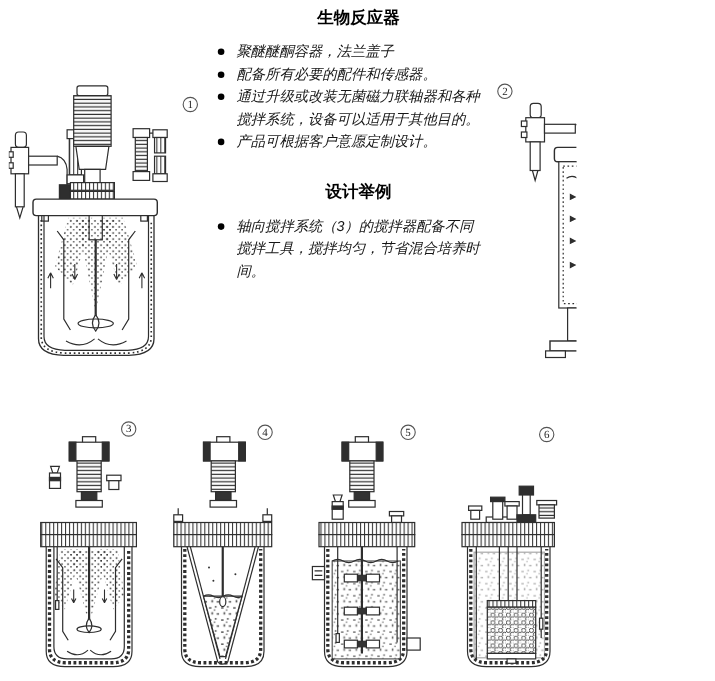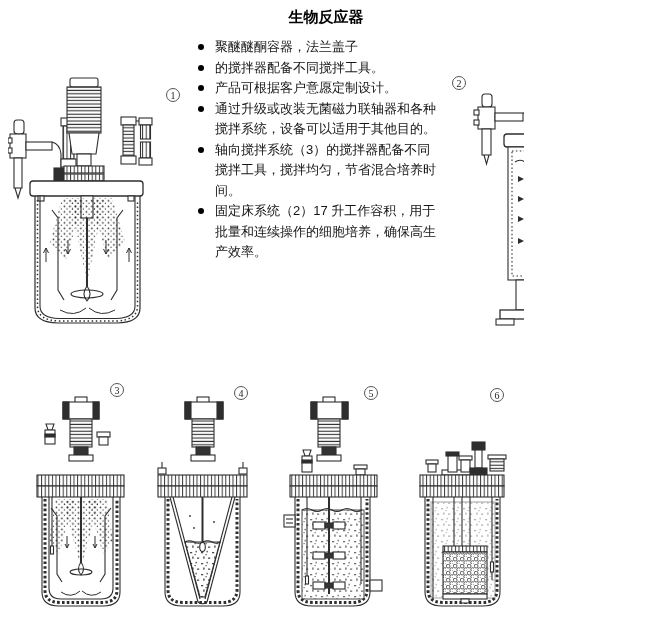--- a/index.html
+++ b/index.html
@@ -4,21 +4,21 @@
 <style>
   html,body{margin:0;padding:0;background:#fff;}
   .page{position:relative;width:524px;height:619px;background:#ffffff;overflow:hidden;
         font-family:"Liberation Sans",sans-serif;color:#111;}
   .text-col{position:absolute;left:193px;top:6px;width:266px;}
   .sec-title{font-size:15px;line-height:22px;font-weight:bold;text-align:center;color:#000;margin:0 0 9px 0;}
   .sec-title2{font-size:15px;line-height:22px;font-weight:bold;text-align:center;color:#000;margin:24px 0 10px 0;}
   ul.blist{list-style:none;margin:0;padding:0;}
   ul.blist li{display:flex;align-items:flex-start;font-size:13px;line-height:20.5px;color:#151515;}
   .dot{flex:none;width:6px;height:6px;border-radius:50%;background:#000;margin:7px 11px 0 5px;}
-  .txt{width:222px;}
+  .txt{width:222px;font-style:italic;}
   svg.fig{position:absolute;}
   .figlabel{position:absolute;width:14px;height:14px;border:1px solid #555;border-radius:50%;
             display:flex;align-items:center;justify-content:center;box-sizing:border-box;
             font-family:"Liberation Serif",serif;font-size:10px;color:#222;background:#fff;}
 </style>
 </head>
 <body>
 
 <div class="page">
 
@@ -58,39 +58,36 @@
 
   <div class="text-col">
     <h1 class="sec-title">生物反应器</h1>
     <ul class="blist">
       <li>
           <span class="dot"></span>
           <span class="txt">聚醚醚酮容器，法兰盖子</span>
         </li>
       <li>
           <span class="dot"></span>
-          <span class="txt">的搅拌器配备不同搅拌工具。</span>
+          <span class="txt">配备所有必要的配件和传感器。</span>
+        </li>
+      <li>
+          <span class="dot"></span>
+          <span class="txt">通过升级或改装无菌磁力联轴器和各种搅拌系统，设备可以适用于其他目的。</span>
         </li>
       <li>
           <span class="dot"></span>
           <span class="txt">产品可根据客户意愿定制设计。</span>
         </li>
-      <li>
-          <span class="dot"></span>
-          <span class="txt">通过升级或改装无菌磁力联轴器和各种搅拌系统，设备可以适用于其他目的。</span>
-        </li>
     </ul>
+    <h2 class="sec-title2">设计举例</h2>
     <ul class="blist">
       <li>
           <span class="dot"></span>
           <span class="txt">轴向搅拌系统（3）的搅拌器配备不同搅拌工具，搅拌均匀，节省混合培养时间。</span>
-        </li>
-      <li>
-          <span class="dot"></span>
-          <span class="txt">固定床系统（2）17 升工作容积，用于批量和连续操作的细胞培养，确保高生产效率。</span>
         </li>
     </ul>
   </div>
 
   <svg class="fig" style="left:8px;top:62px" width="150" height="285" viewBox="0 0 150 285">
     <g stroke="#2e2e2e" fill="none" stroke-width="1.1">
 
       <g>
         <rect x="6" y="58" width="10" height="14" rx="3" fill="#fff"></rect>
         <rect x="2" y="72" width="16" height="24" fill="#fff"></rect>

